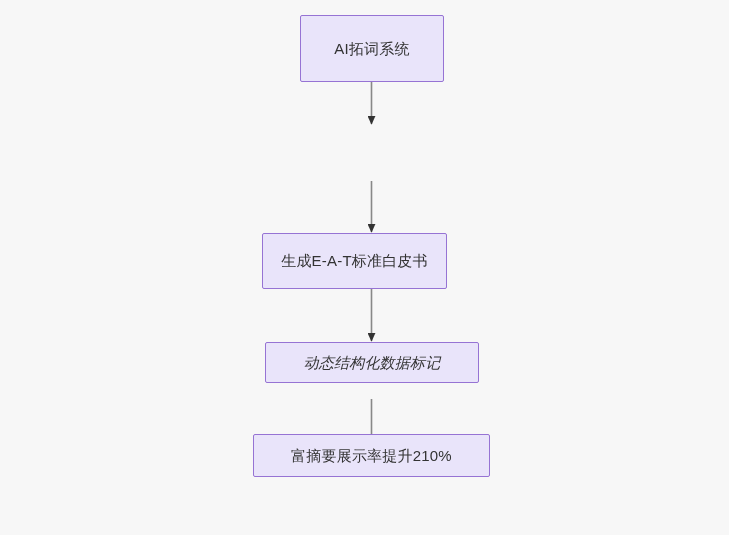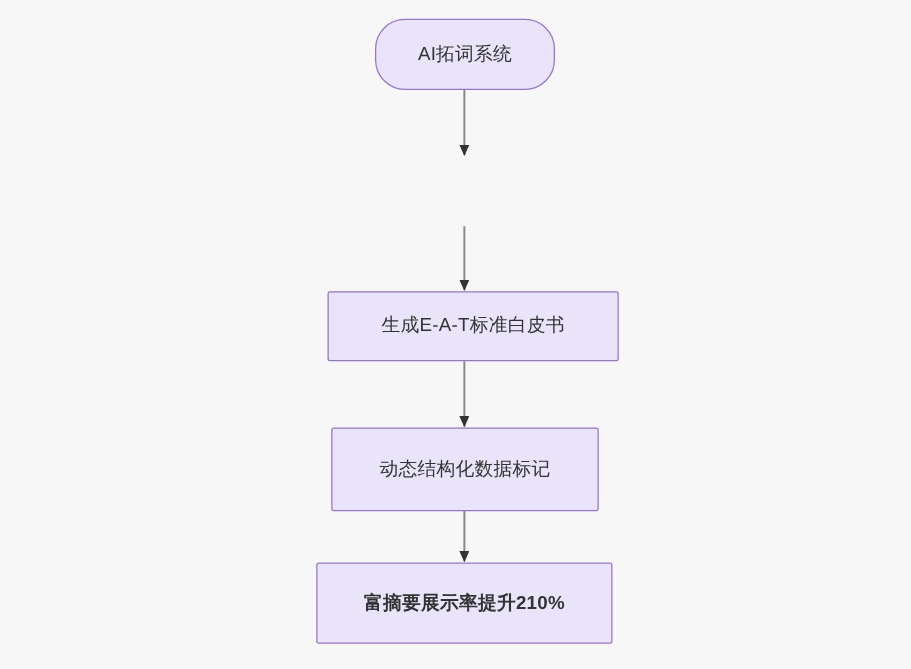--- a/index.html
+++ b/index.html
@@ -39,25 +39,25 @@
     font-size: 15px;
     line-height: 1.2;
     letter-spacing: 0.2px;
     white-space: nowrap;
   }
   .node-label {
     display: block;
     text-align: center;
   }
   
-  #node-0 { left: 300px; top: 15px;  width: 144px; height: 57px; border-radius: 24px; }
+  #node-0 { left: 300px; top: 15px;  width: 144px; height: 67px; }
   #node-1 { left: 276px; top: 125px; width: 191px; height: 56px; }
-  #node-2 { left: 262px; top: 233px; width: 233px; height: 56px; }
-  #node-3 { left: 265px; top: 342px; width: 214px; height: 67px; }
-  #node-4 { left: 253px; top: 450px; width: 237px; height: 65px; font-weight: bold; }
+  #node-2 { left: 262px; top: 233px; width: 185px; height: 56px; }
+  #node-3 { left: 265px; top: 342px; width: 214px; height: 41px; font-style: italic; }
+  #node-4 { left: 253px; top: 434px; width: 237px; height: 43px; }
 </style>
 </head>
 <body>
 
 <div id="flow-canvas">
 
   <svg class="edge-layer" width="729" height="535" viewBox="0 0 729 535" xmlns="http://www.w3.org/2000/svg">
     <defs>
       <marker id="arrowhead" markerWidth="9" markerHeight="8" refX="8.2" refY="4" orient="auto" markerUnits="userSpaceOnUse">
         <path d="M0,0 L9,4 L0,8 z" fill="#333333"></path>

